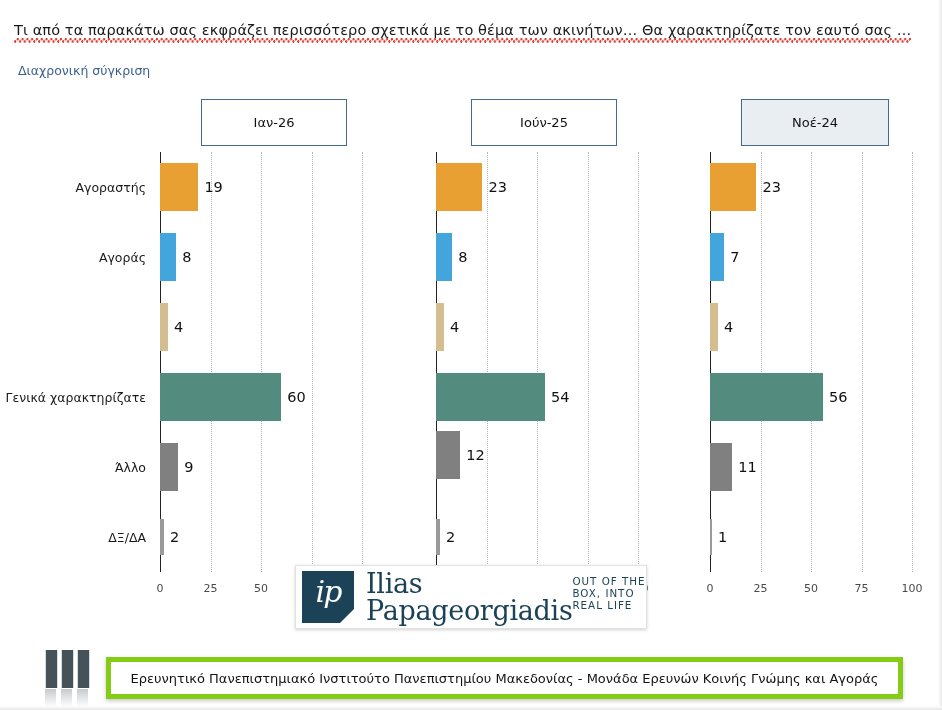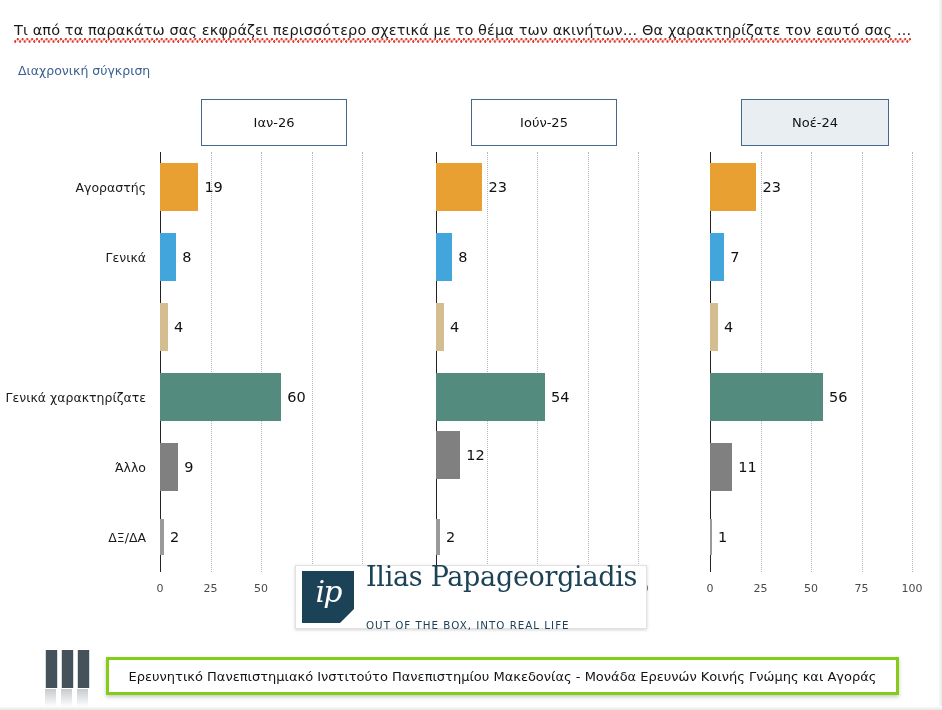--- a/index.html
+++ b/index.html
@@ -187,21 +187,21 @@
   .logo-mark-letter {
     position: absolute;
     left: 0; top: 0; width: 52px; height: 40px;
     display: flex; align-items: center; justify-content: center;
     color: #ffffff;
     font-family: "DejaVu Serif", "Liberation Serif", serif;
     font-size: 30px;
     font-style: italic;
     letter-spacing: -2px;
   }
-  .logo-text { display: flex; flex-direction: column; justify-content: center; gap: 24px; }
+  .logo-text { display: flex; flex-direction: row; justify-content: center; }
   .logo-name {
     font-family: "DejaVu Serif", "Liberation Serif", serif;
     font-size: 27px;
     color: #1c4257;
     line-height: 1.0;
     letter-spacing: -0.3px;
   }
   .logo-tag {
     font-size: 10.3px;
     color: #1c4257;
@@ -233,21 +233,21 @@
     height: 18px;
     background: linear-gradient(to bottom, rgba(70,82,90,0.30), rgba(70,82,90,0));
   }
   .footer-bar {
     position: absolute;
     left: 106px;
     top: 657px;
     width: 787px;
     height: 32px;
     background: #ffffff;
-    border: 3px solid #84cc16;
+    border: 5px solid #84cc16;
     box-shadow: 0 2px 4px rgba(0,0,0,0.22);
     display: flex;
     align-items: center;
     justify-content: center;
     font-size: 13px;
     color: #131313;
     white-space: nowrap;
   }
 </style>
 </head>
@@ -260,21 +260,21 @@
 
 <div class="subtitle">Διαχρονική σύγκριση</div>
 
 <div id="headers">
     <div class="hdr-box bold" style="left: 201px; width: 146px;">Ιαν-26</div>
     <div class="hdr-box" style="left: 471px; width: 146px;">Ιούν-25</div>
     <div class="hdr-box filled" style="left: 741px; width: 148px;">Νοέ-24</div>
   </div>
 <div class="catlabels" id="catlabels">
     <div class="catlabel" style="top: 0px;">Αγοραστής</div>
-    <div class="catlabel" style="top: 70px;">Γενικά</div>
+    <div class="catlabel" style="top: 70px;">Αγοράς</div>
     <div class="catlabel" style="top: 210px;">Γενικά χαρακτηρίζατε</div>
     <div class="catlabel" style="top: 280px;">Άλλο</div>
     <div class="catlabel" style="top: 350px;">ΔΞ/ΔΑ</div>
   </div>
 <div id="panels">
     <div class="panel" style="left: 160px; width: 202px; padding-left: 24px;">
       <div class="plot">
         <div class="gridline" style="left: 50.5px;"></div>
         <div class="gridline" style="left: 101px;"></div>
         <div class="gridline" style="left: 151.5px;"></div>

